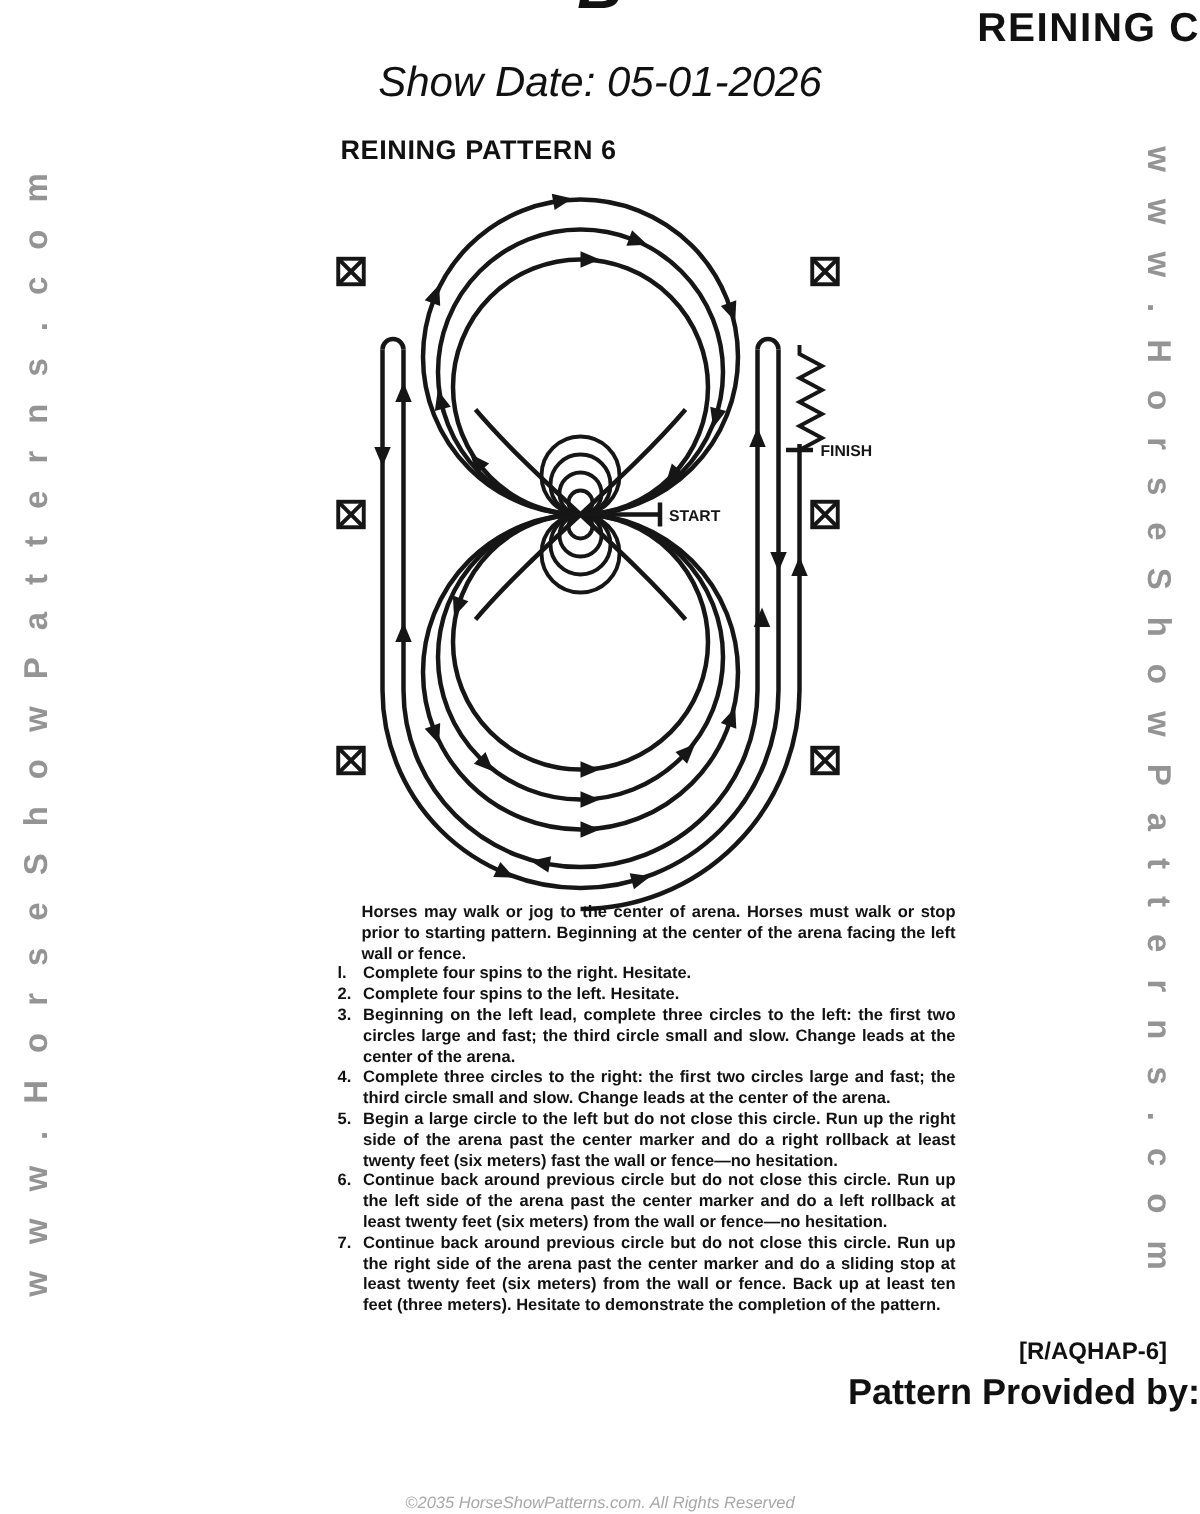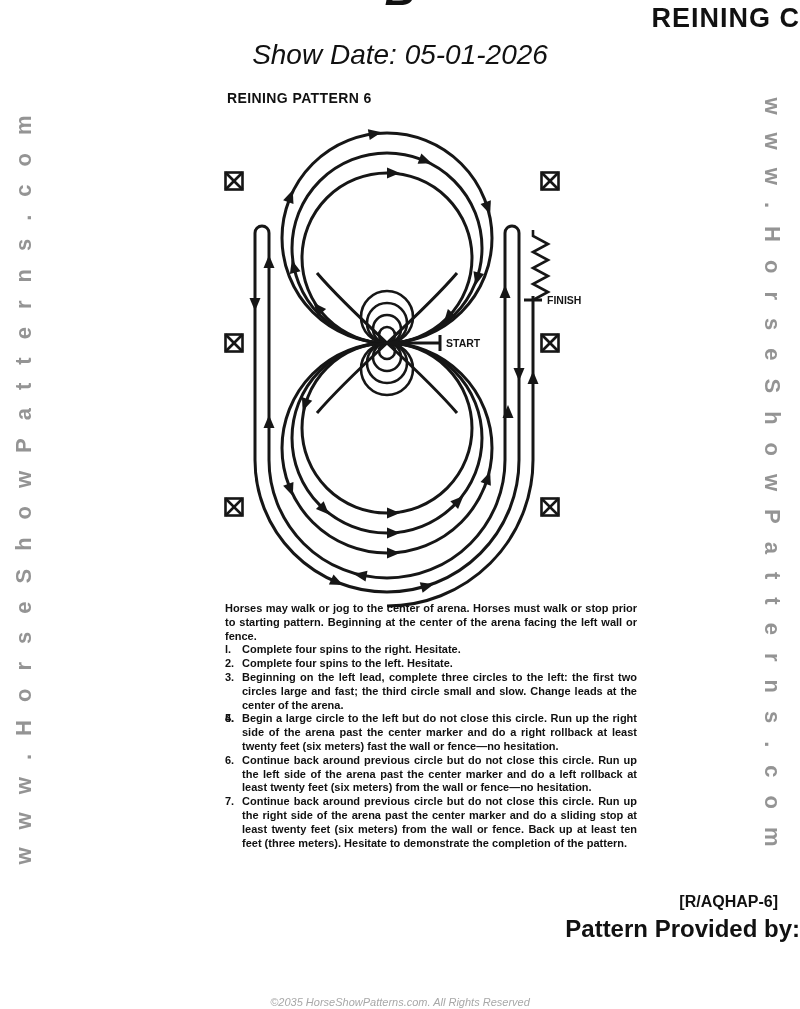--- a/index.html
+++ b/index.html
@@ -11,25 +11,25 @@
   .top-clip{position:absolute;left:358px;top:0;width:84px;height:9px;overflow:hidden;text-align:center;}
   .top-clip span{display:block;margin-top:-33px;font-size:42px;font-weight:700;font-style:italic;}
   .title{position:absolute;left:0;top:3px;width:100%;text-align:right;
          font-size:27px;font-weight:700;letter-spacing:1px;}
   .show-date{position:absolute;left:0;top:39px;width:100%;text-align:center;
          font-size:28px;font-style:italic;}
   .wm{position:absolute;width:840px;top:468px;font-size:22px;font-weight:700;
       letter-spacing:18px;color:#949494;white-space:nowrap;text-align:center;}
   .wm-left{left:-396px;transform:rotate(-90deg);}
   .wm-right{left:352px;transform:rotate(90deg);}
-  .pattern-label{position:absolute;left:227px;top:90px;font-size:14px;font-weight:700;letter-spacing:.4px;}
+  .pattern-label{position:absolute;left:227px;top:90px;font-size:18px;font-weight:700;letter-spacing:.4px;}
   .diagram{position:absolute;left:222px;top:108px;}
   .instructions{position:absolute;left:225px;top:602px;width:412px;
       font-size:11px;line-height:13.8px;font-weight:700;text-align:justify;}
-  .inst-intro{margin:0 0 0 0;}
+  .inst-intro{margin:0 0 0 16px;}
   .inst-item{position:relative;padding-left:17px;}
   .inst-num{position:absolute;left:0;top:0;}
   .code{position:absolute;right:22px;top:893px;font-size:16px;font-weight:700;}
   .provided-by{position:absolute;left:0;top:915px;width:100%;text-align:right;
       font-size:24px;font-weight:700;}
   .provider-name{position:absolute;left:0;top:948px;width:100%;text-align:center;
       font-size:32px;font-style:italic;}
   .copyright{position:absolute;left:0;top:996px;width:100%;text-align:center;
       font-size:11px;font-style:italic;color:#a8a8a8;}
   .stroke{fill:none;stroke:#161616;stroke-width:3;}
@@ -182,20 +182,21 @@
     <div class="inst-item">
       <span class="inst-num">2.</span>
       <span>Complete four spins to the left. Hesitate.</span>
     </div>
     <div class="inst-item">
       <span class="inst-num">3.</span>
       <span>Beginning on the left lead, complete three circles to the left: the first two circles large and fast; the third circle small and slow. Change leads at the center of the arena.</span>
     </div>
     <div class="inst-item">
       <span class="inst-num">4.</span>
+      <span>Complete three circles to the right: the first two circles large and fast; the third circle small and slow. Change leads at the center of the arena.</span>
     </div>
     <div class="inst-item">
       <span class="inst-num">5.</span>
       <span>Begin a large circle to the left but do not close this circle. Run up the right side of the arena past the center marker and do a right rollback at least twenty feet (six meters) fast the wall or fence—no hesitation.</span>
     </div>
     <div class="inst-item">
       <span class="inst-num">6.</span>
       <span>Continue back around previous circle but do not close this circle. Run up the left side of the arena past the center marker and do a left rollback at least twenty feet (six meters) from the wall or fence—no hesitation.</span>
     </div>
     <div class="inst-item">

